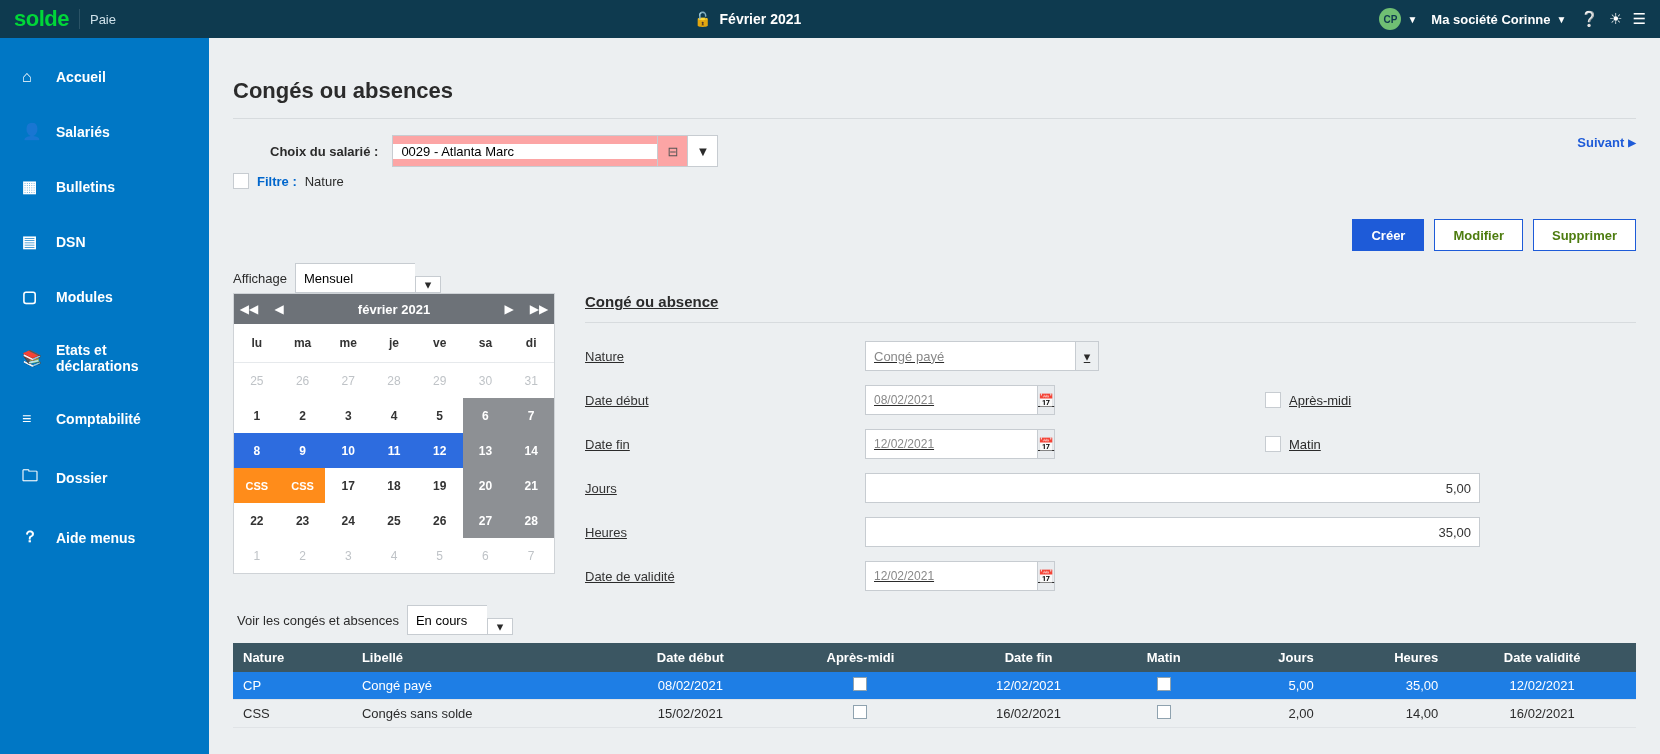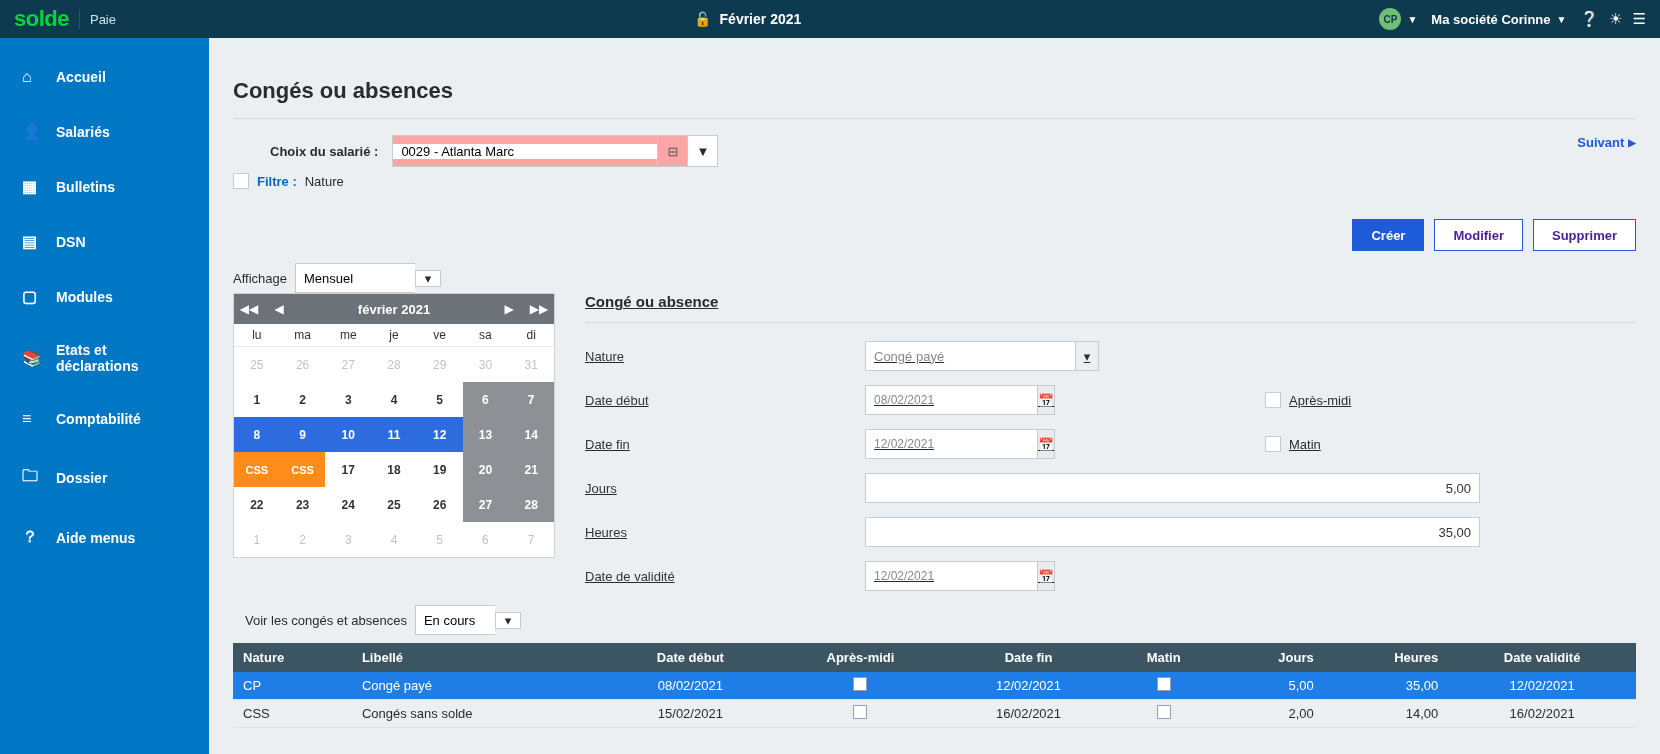--- a/index.html
+++ b/index.html
@@ -53,37 +53,37 @@
   .employee-select input{flex:1;border:none;padding:0 8px;font-size:13px;outline:none;}
   .employee-select .icon-btn{width:30px;height:30px;display:flex;align-items:center;justify-content:center;cursor:pointer;color:#555;border-left:1px solid var(--border);}
   .filter-row{display:flex;align-items:center;gap:8px;margin-top:6px;}
   .filter-row .chk{width:16px;height:16px;border:1px solid var(--border);background:#fff;display:inline-block;}
   .filter-row .flabel{color:#0066cc;font-weight:700;}
   .next-link{color:#1e5bd8;font-weight:700;cursor:pointer;display:flex;align-items:center;gap:4px;}
   .next-link .tri{font-size:10px;}
 
   
   .actions{display:flex;justify-content:flex-end;gap:10px;margin:30px 0 12px 0;}
-  .btn{height:32px;padding:0 18px;border:1px solid #1e5bd8;color:#4c1d95;background:#fff;font-weight:600;cursor:pointer;font-size:13px;}
+  .btn{height:32px;padding:0 18px;border:1px solid #1e5bd8;color:#4d7c0f;background:#fff;font-weight:600;cursor:pointer;font-size:13px;}
   .btn.primary{background:#1e5bd8;color:#fff;}
 
   
   .view-row{display:flex;align-items:center;gap:8px;margin-bottom:0;}
-  .dropdown{display:flex;align-items:center;}
+  .dropdown{display:flex;align-items:flex-end;}
   .dropdown input{border:1px solid var(--border);background:#fff;height:30px;padding:0 8px;width:120px;border-right:none;outline:none;font-size:13px;}
   .dropdown .dd{width:26px;border:1px solid var(--border);background:#fff;display:flex;align-items:center;justify-content:center;cursor:pointer;}
 
   .body-split{display:flex;gap:30px;align-items:flex-start;}
   
   .calendar{width:322px;border:1px solid var(--grey-light);background:#fff;}
   .cal-header{height:30px;background:var(--grey-dark);color:#fff;display:flex;align-items:center;}
   .cal-header .navbtn{width:30px;text-align:center;cursor:pointer;font-size:12px;}
   .cal-header .title{flex:1;text-align:center;font-weight:600;font-size:13px;}
   .cal-dow{display:grid;grid-template-columns:repeat(7,1fr);background:#fff;}
-  .cal-dow div{text-align:center;font-weight:400;padding:4px 0;color:#333;font-size:12px;border-bottom:1px solid #e6e9ec;}
+  .cal-dow div{text-align:center;font-weight:700;padding:12px 0;color:#333;font-size:12px;border-bottom:1px solid #e6e9ec;}
   .cal-grid{display:grid;grid-template-columns:repeat(7,1fr);}
   .cal-grid div{height:35px;display:flex;align-items:center;justify-content:center;font-size:12px;font-weight:700;color:#333;}
   .cal-grid div.other{color:#bfc3c7;font-weight:400;}
   .cal-grid div.wkend{background:var(--grey-mid);color:#fff;}
   .cal-grid div.sel{background:var(--blue-cell);color:#fff;}
   .cal-grid div.css{background:var(--orange);color:#fff;font-size:11px;}
 
   
   .form-panel{flex:1;text-decoration:underline;}
   .panel-title{font-weight:700;font-size:15px;margin:0 0 12px 0;}
@@ -94,21 +94,21 @@
   .nature-sel input{flex:1;border:1px solid var(--border);background:#fff;height:30px;padding:0 8px;color:#888;outline:none;font-size:13px;border-right:none;}
   .nature-sel .dd{width:24px;border:1px solid var(--border);display:flex;align-items:center;justify-content:center;cursor:pointer;}
   .date-in{display:flex;width:110px;}
   .date-in input{flex:1;border:1px solid var(--border);height:30px;padding:0 8px;color:#888;background:#fff;outline:none;font-size:12px;border-right:none;}
   .date-in .cal-ico{width:28px;border:1px solid var(--border);background:#e9ecef;display:flex;align-items:center;justify-content:center;cursor:pointer;}
   .num-in input{width:615px;height:30px;border:1px solid var(--border);text-align:right;padding:0 8px;font-size:13px;color:#333;outline:none;background:#fff;}
   .chk-pair{display:flex;align-items:center;gap:8px;}
   .chk-pair .chk{width:16px;height:16px;border:1px solid var(--border);background:#fff;}
 
   
-  .view-row2{display:flex;align-items:center;gap:8px;margin:14px 0 8px 12px;}
+  .view-row2{display:flex;align-items:center;gap:8px;margin:14px 0 8px 4px;}
 
   
   table.grid{width:100%;border-collapse:collapse;font-size:13px;}
   table.grid thead th{background:var(--table-header);color:#fff;font-weight:600;text-align:left;padding:7px 10px;}
   table.grid thead th.c{text-align:center;}
   table.grid thead th.r{text-align:right;}
   table.grid tbody td{padding:5px 10px;border-bottom:1px solid #e0e3e6;}
   table.grid tbody tr.sel{background:var(--row-selected);color:#fff;}
   table.grid tbody td.c{text-align:center;}
   table.grid tbody td.r{text-align:right;}

